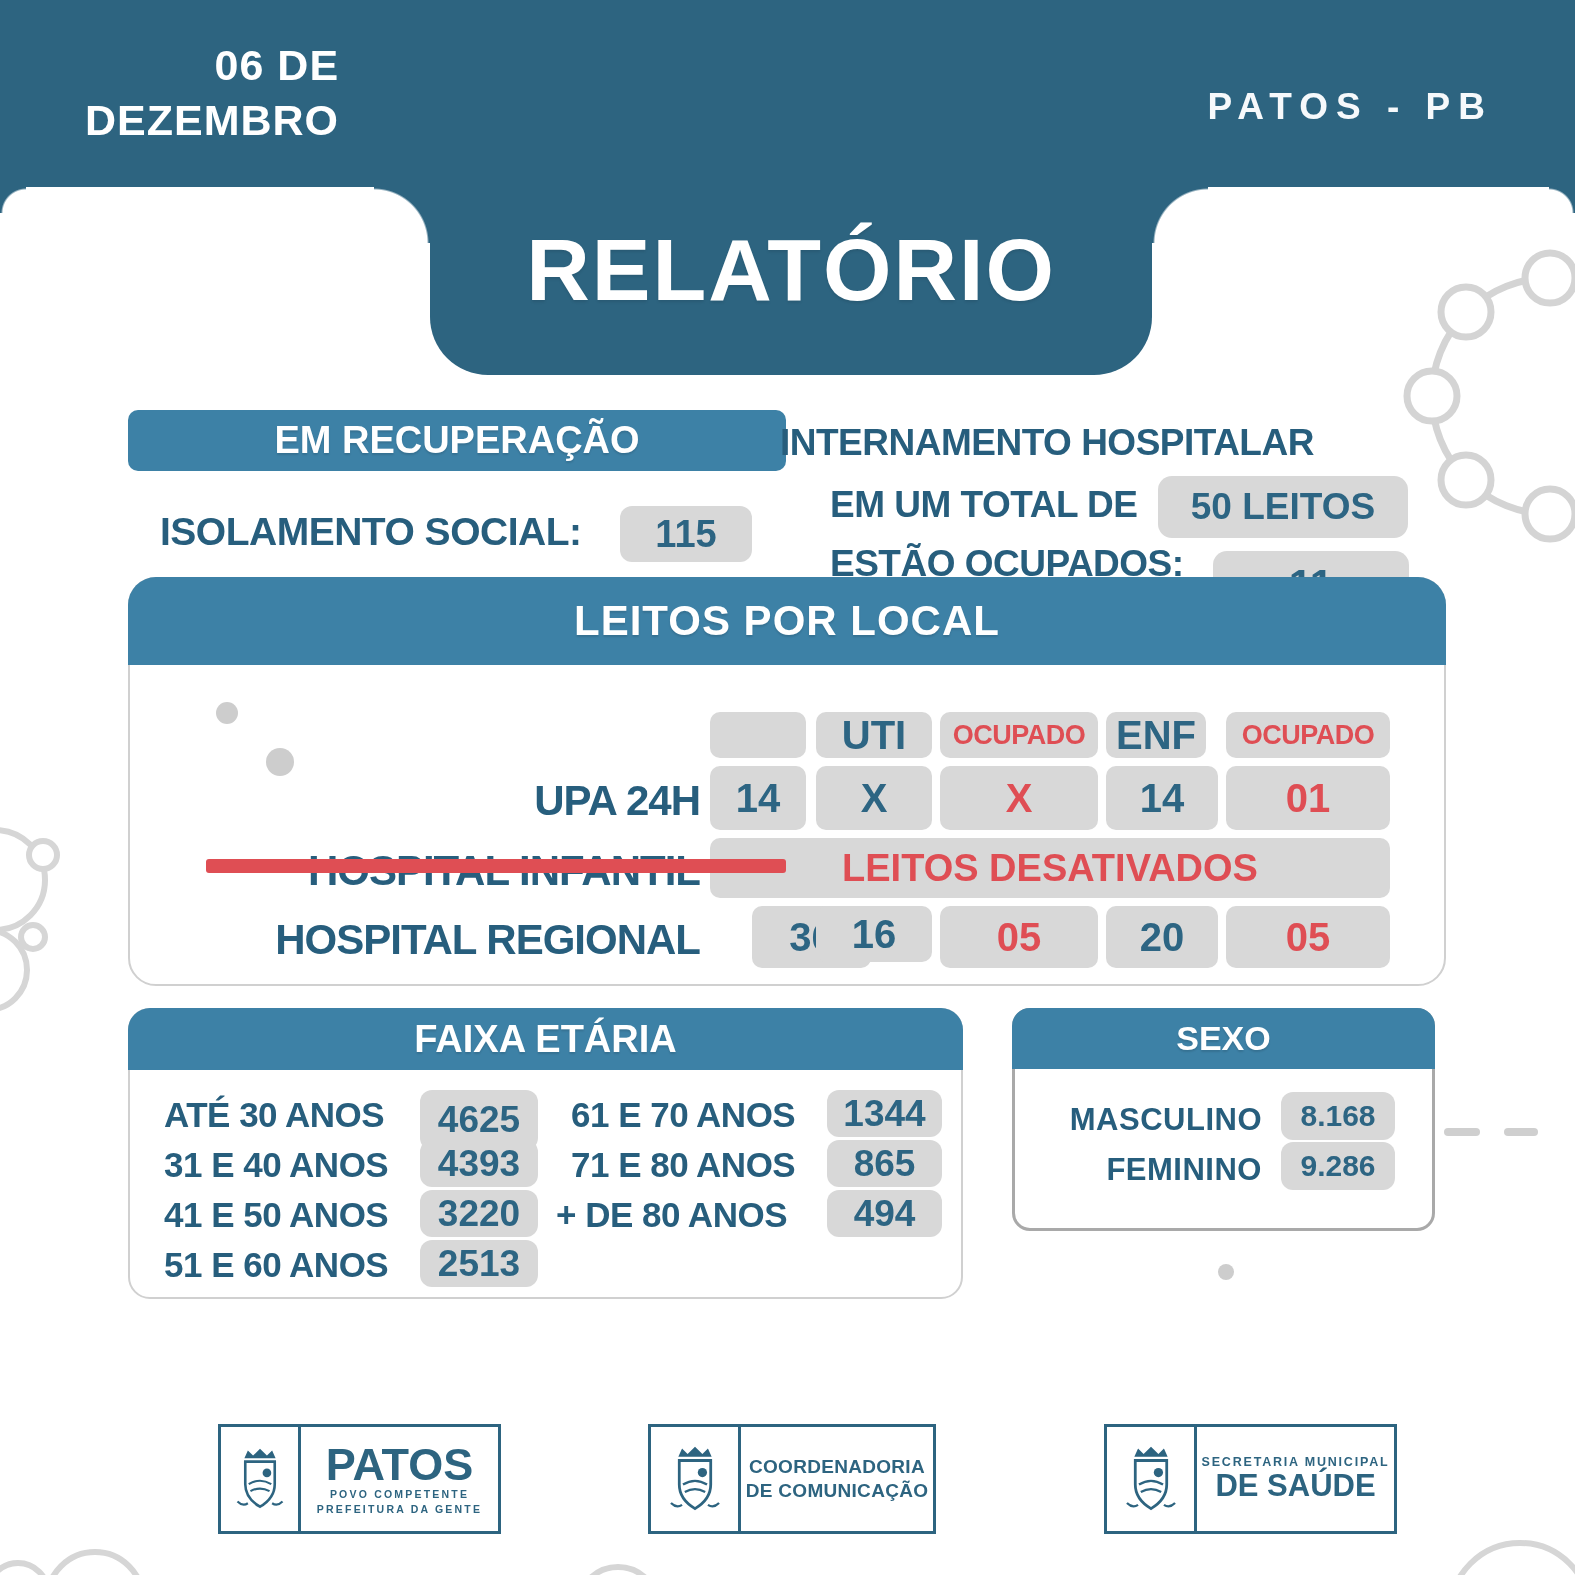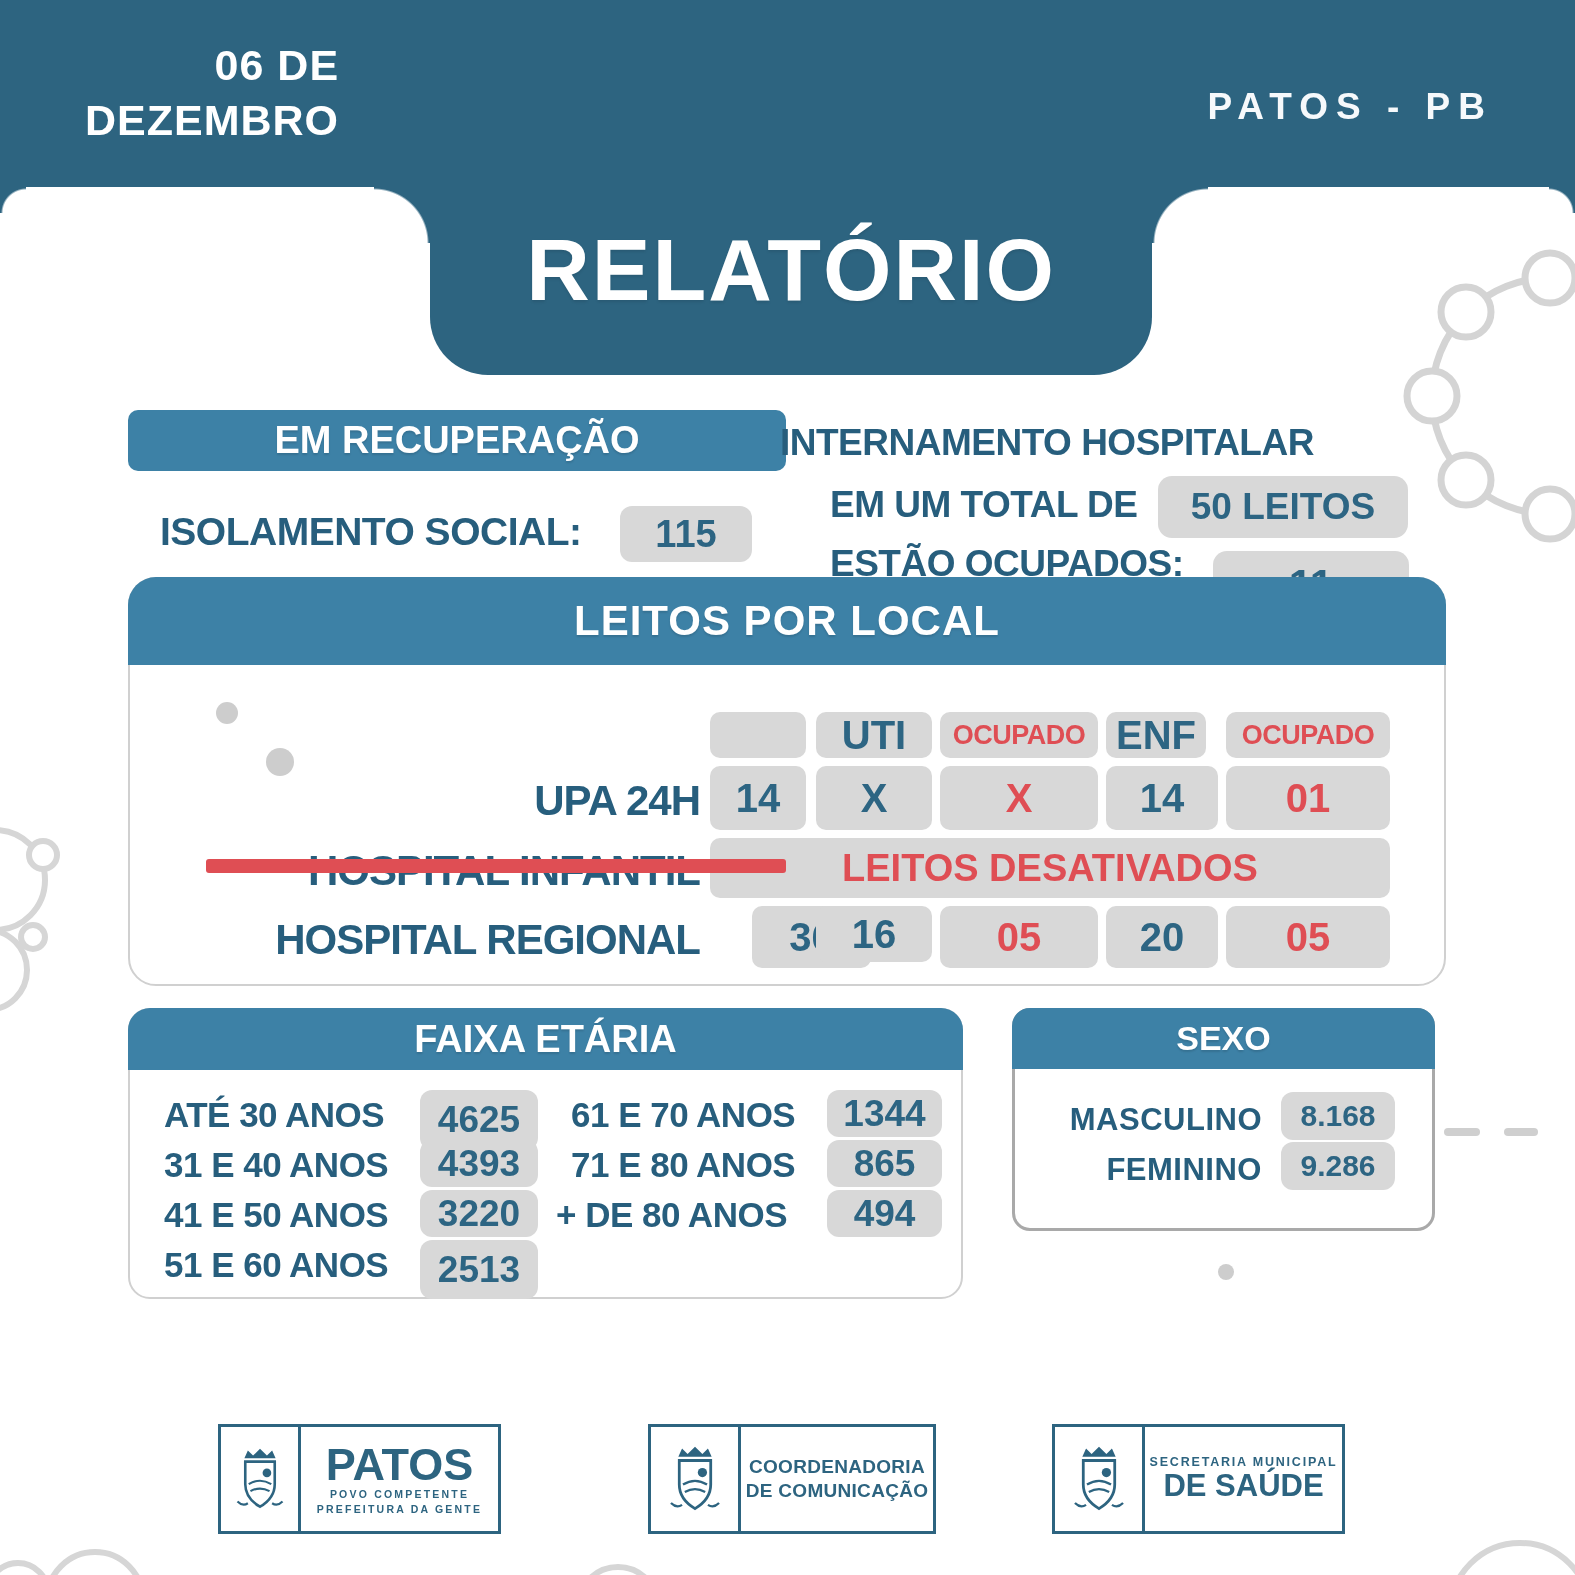--- a/index.html
+++ b/index.html
@@ -54,21 +54,21 @@
   
   .decor-svg{position:absolute;pointer-events:none;}
   .dot{position:absolute;border-radius:50%;background:#cdcdcd;}
   .dash{position:absolute;height:8px;border-radius:4px;background:#cfcfcf;}
   
   .logo{position:absolute;top:1424px;height:110px;border:3px solid var(--teal);box-sizing:border-box;display:flex;background:#fff;}
   .logo .crest-cell{display:flex;align-items:center;justify-content:center;border-right:3px solid var(--teal);box-sizing:border-box;}
   .logo .txt-cell{flex:1;display:flex;flex-direction:column;align-items:center;justify-content:center;color:var(--teal);}
   #logo-city{left:218px;width:283px;} #logo-city .crest-cell{width:80px;}
   #logo-comm{left:648px;width:288px;} #logo-comm .crest-cell{width:90px;}
-  #logo-health{left:1052px;width:293px;} #logo-health .crest-cell{width:90px;}
+  #logo-health{left:1104px;width:293px;} #logo-health .crest-cell{width:90px;}
   .city-name{font-size:45px;font-weight:800;letter-spacing:0;line-height:1;}
   .city-tag{font-size:10.5px;font-weight:700;letter-spacing:2.2px;line-height:1.4;}
   .comm-line{font-size:19px;font-weight:800;letter-spacing:.3px;line-height:1.25;}
   .health-line1{font-size:12.5px;font-weight:700;letter-spacing:1.8px;}
   .health-line2{font-size:31px;font-weight:800;line-height:1.1;}
 </style>
 </head>
 <body>
 
 <div class="canvas">
@@ -129,21 +129,21 @@
     <div class="phead">FAIXA ETÁRIA</div>
   </div>
 
   <div class="lbl" style="left:164px;top:1095px;font-size:35px;">ATÉ 30 ANOS</div>
   <div class="gray-box" style="left:420px;top:1090px;width:118px;height:60px;font-size:37px;">4625</div>
   <div class="lbl" style="left:164px;top:1145px;font-size:35px;">31 E 40 ANOS</div>
   <div class="gray-box" style="left:420px;top:1140px;width:118px;height:47px;font-size:37px;">4393</div>
   <div class="lbl" style="left:164px;top:1195px;font-size:35px;">41 E 50 ANOS</div>
   <div class="gray-box" style="left:420px;top:1190px;width:118px;height:47px;font-size:37px;">3220</div>
   <div class="lbl" style="left:164px;top:1245px;font-size:35px;">51 E 60 ANOS</div>
-  <div class="gray-box" style="left:420px;top:1240px;width:118px;height:59px;font-size:37px;">2513</div>
+  <div class="gray-box" style="left:420px;top:1240px;width:118px;height:47px;font-size:37px;">2513</div>
 
   <div class="lbl" style="left:571px;top:1095px;font-size:35px;">61 E 70 ANOS</div>
   <div class="gray-box" style="left:827px;top:1090px;width:115px;height:47px;font-size:37px;">1344</div>
   <div class="lbl" style="left:571px;top:1145px;font-size:35px;">71 E 80 ANOS</div>
   <div class="gray-box" style="left:827px;top:1140px;width:115px;height:47px;font-size:37px;">865</div>
   <div class="lbl" style="left:556px;top:1195px;font-size:35px;">+ DE 80 ANOS</div>
   <div class="gray-box" style="left:827px;top:1190px;width:115px;height:47px;font-size:37px;">494</div>
 
   <div class="panel" id="sex-panel">
     <div class="phead">SEXO</div>

